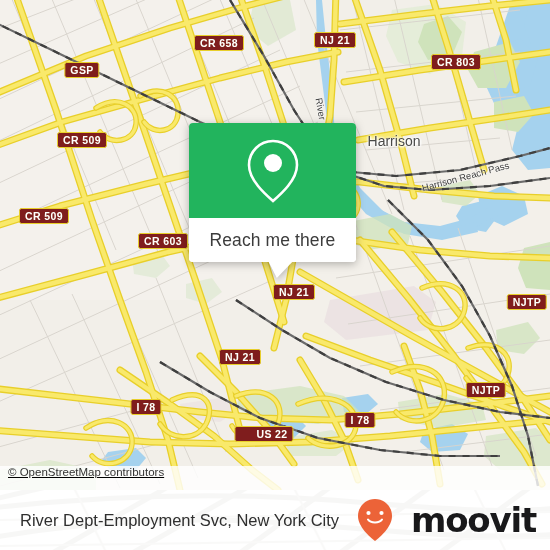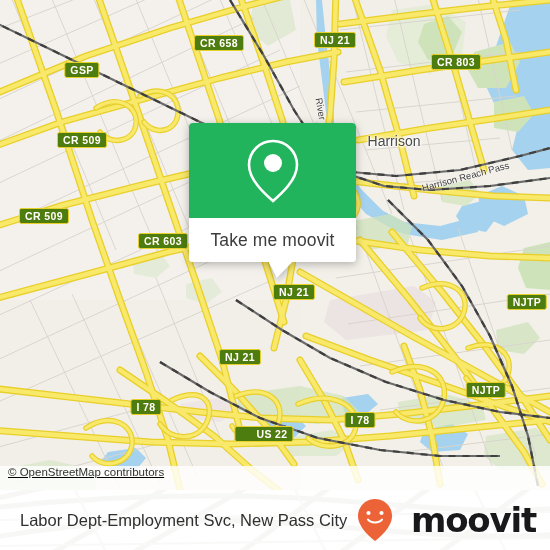--- a/index.html
+++ b/index.html
@@ -21,21 +21,21 @@
     left: 0; top: 0;
     width: 550px; height: 490px;
     overflow: hidden;
     background: #f2efe9;
   }
   #map-svg { position: absolute; left: 0; top: 0; }
 
   
   .shield {
     position: absolute;
-    background: #4d7c0f;
+    background: #7f1d1d;
     border: 1.5px solid #e8cf2a;
     border-radius: 2.5px;
     color: #ffffff;
     font-family: "Liberation Sans", sans-serif;
     font-weight: bold;
     font-size: 10.5px;
     letter-spacing: .4px;
     line-height: 13px;
     height: 16px;
     padding: 0 5px;
@@ -418,21 +418,21 @@
 
     <div id="callout">
       <div id="callout-body">
         <div id="callout-header">
           <svg width="58" height="70" viewBox="0 0 58 70">
             <path d="M29 5 C15.7 5 5 15.7 5 29 C5 44 21 58 29 65 C37 58 53 44 53 29 C53 15.7 42.3 5 29 5 Z" fill="none" stroke="#ffffff" stroke-width="2.6"></path>
             <circle cx="29" cy="27" r="9" fill="#ffffff"></circle>
           </svg>
         </div>
         <div id="callout-footer">
-          <span id="callout-action-label">Take me moovit</span>
+          <span id="callout-action-label">Reach me there</span>
         </div>
       </div>
       <div id="callout-tail"></div>
     </div>
   </div>
 
   <div id="attribution-bar">
     <span id="attribution-text">© OpenStreetMap contributors</span>
   </div>
 
@@ -451,21 +451,21 @@
       </g>
       <g stroke="#eeedea" stroke-width="2" fill="none">
         <path d="M0 30 L550 22"></path>
         <path d="M0 56 L550 48"></path>
         <path d="M70 -10 L110 70"></path>
         <path d="M290 -10 L330 70"></path>
         <path d="M470 -10 L510 70"></path>
       </g>
     </svg>
 
-    <span id="footer-title">Labor Dept-Employment Svc, New Pass City</span>
+    <span id="footer-title">River Dept-Employment Svc, New York City</span>
 
     <div id="brand-logo">
       <svg width="38" height="44" viewBox="0 0 38 44">
         <path d="M19 1 C9.6 1 2 8.6 2 18 C2 29 14 39 19 43 C24 39 36 29 36 18 C36 8.6 28.4 1 19 1 Z" fill="#ec6338"></path>
         <circle cx="12.5" cy="15" r="2.1" fill="#ffffff"></circle>
         <circle cx="25.5" cy="15" r="2.1" fill="#ffffff"></circle>
         <path d="M12 21.5 C14.6 25.4 23.4 25.4 26 21.5" fill="none" stroke="#ffffff" stroke-width="2.1" stroke-linecap="round"></path>
       </svg>
       <span id="brand-wordmark">moovit</span>
     </div>

